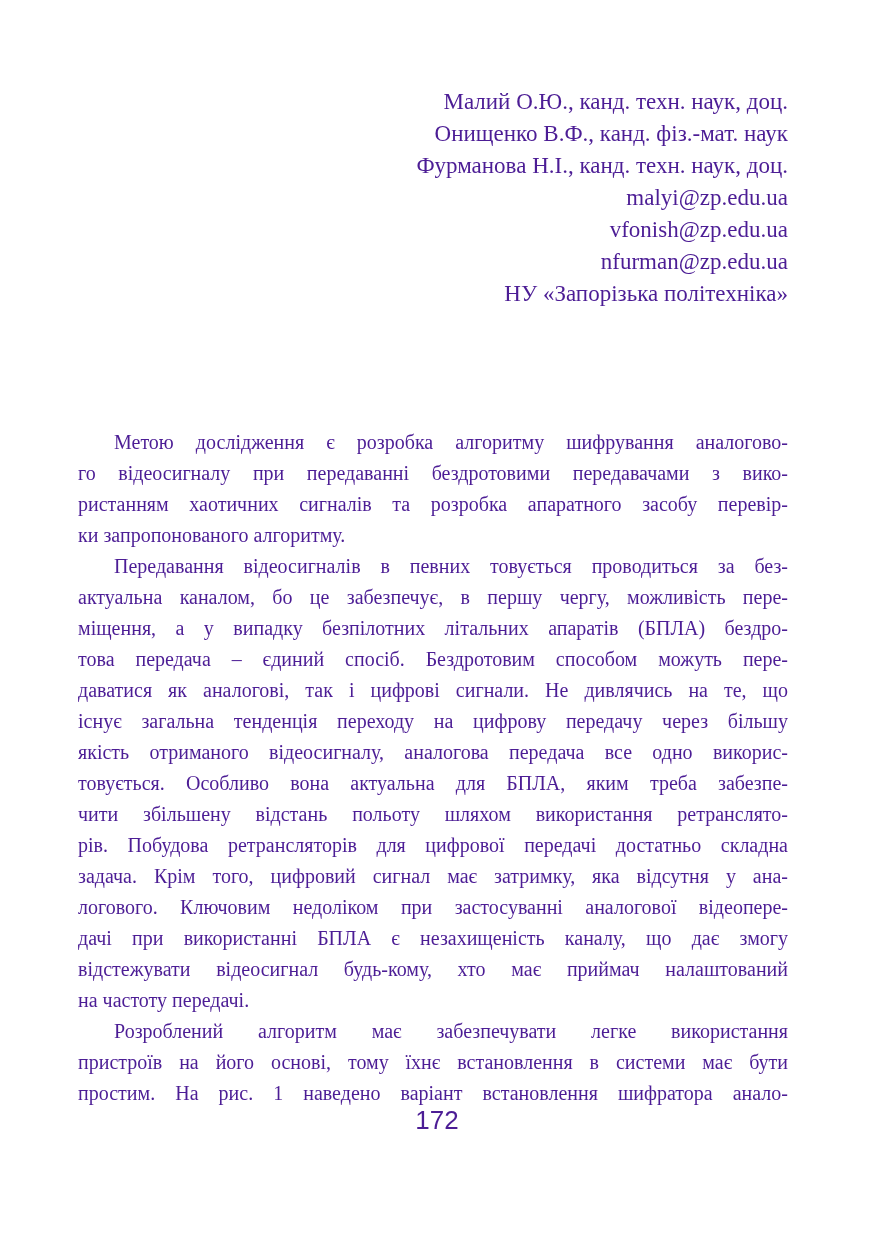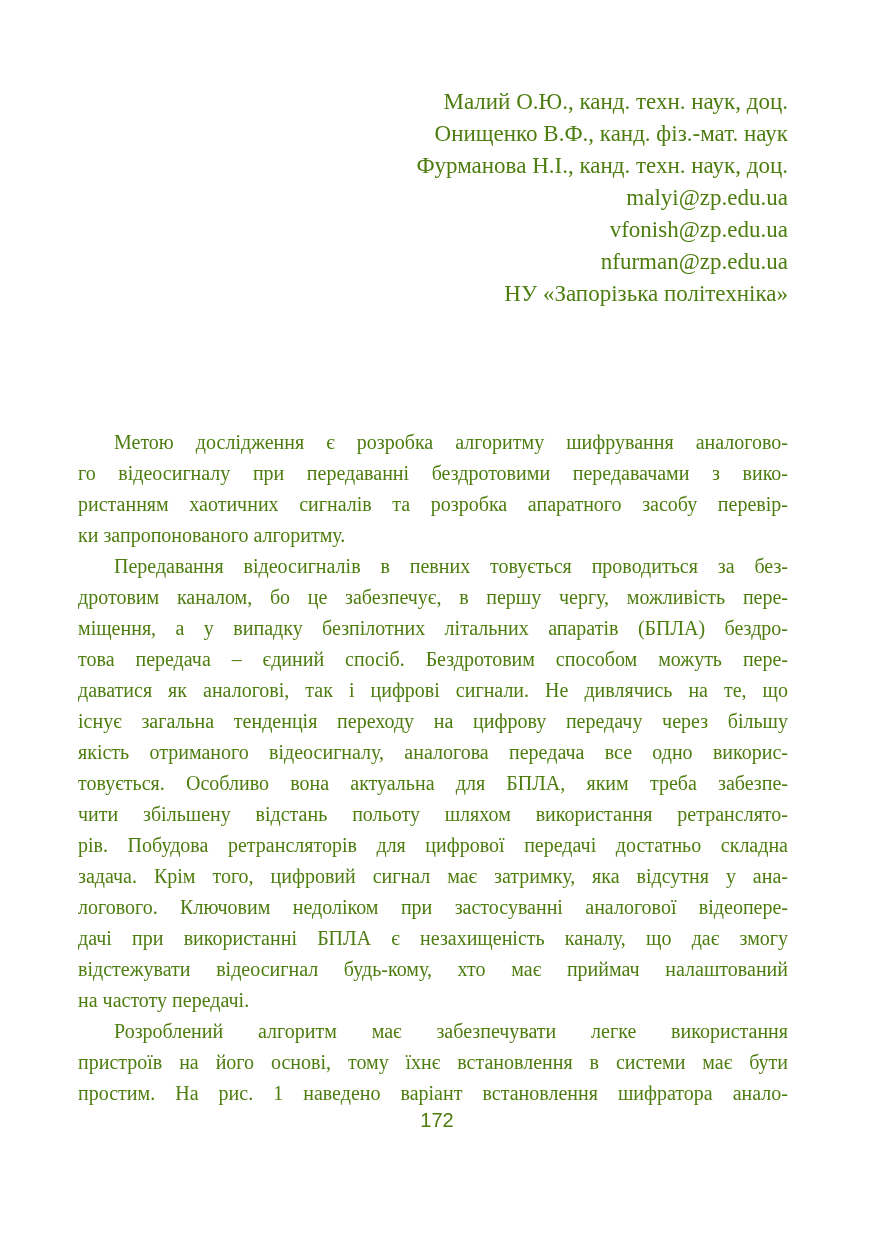--- a/index.html
+++ b/index.html
@@ -5,21 +5,21 @@
   html, body {
     margin: 0;
     padding: 0;
     background: #ffffff;
   }
   .page {
     position: relative;
     width: 874px;
     height: 1240px;
     background: #ffffff;
-    color: #4d7c0f;
+    color: #4c1d95;
     font-family: "Liberation Serif", "DejaVu Serif", serif;
     overflow: hidden;
   }
   .author-block {
     position: absolute;
     top: 86px;
     right: 86px;
     left: 78px;
     text-align: right;
     font-size: 23px;
@@ -60,21 +60,21 @@
   .author-line, .title-line, .body-line {
     min-height: 1em;
   }
   .page-number {
     position: absolute;
     top: 1106px;
     left: 0;
     width: 874px;
     text-align: center;
     font-family: "Liberation Sans", "DejaVu Sans", sans-serif;
-    font-size: 20px;
+    font-size: 26px;
     line-height: 28px;
   }
 </style>
 </head>
 <body>
 
 <div class="page">
   <div class="author-block">
       <div class="author-line">Малий О.Ю., канд. техн. наук, доц.</div>
       <div class="author-line">Онищенко В.Ф., канд. фіз.-мат. наук</div>
@@ -86,21 +86,21 @@
     </div>
   <div class="article-body">
       <div class="paragraph">
         <div class="body-line indent">Метою дослідження є розробка алгоритму шифрування аналогово-</div>
         <div class="body-line">го відеосигналу при передаванні бездротовими передавачами з вико-</div>
         <div class="body-line">ристанням хаотичних сигналів та розробка апаратного засобу перевір-</div>
         <div class="body-line final">ки запропонованого алгоритму.</div>
       </div>
       <div class="paragraph">
         <div class="body-line indent">Передавання відеосигналів в певних товується проводиться за без-</div>
-        <div class="body-line">дротовим каналом, бо це забезпечує, в першу чергу, можливість пере-</div>
+        <div class="body-line">актуальна каналом, бо це забезпечує, в першу чергу, можливість пере-</div>
         <div class="body-line">міщення, а у випадку безпілотних літальних апаратів (БПЛА) бездро-</div>
         <div class="body-line">това передача – єдиний спосіб. Бездротовим способом можуть пере-</div>
         <div class="body-line">даватися як аналогові, так і цифрові сигнали. Не дивлячись на те, що</div>
         <div class="body-line">існує загальна тенденція переходу на цифрову передачу через більшу</div>
         <div class="body-line">якість отриманого відеосигналу, аналогова передача все одно викорис-</div>
         <div class="body-line">товується. Особливо вона актуальна для БПЛА, яким треба забезпе-</div>
         <div class="body-line">чити збільшену відстань польоту шляхом використання ретранслято-</div>
         <div class="body-line">рів. Побудова ретрансляторів для цифрової передачі достатньо складна</div>
         <div class="body-line">задача. Крім того, цифровий сигнал має затримку, яка відсутня у ана-</div>
         <div class="body-line">логового. Ключовим недоліком при застосуванні аналогової відеопере-</div>

